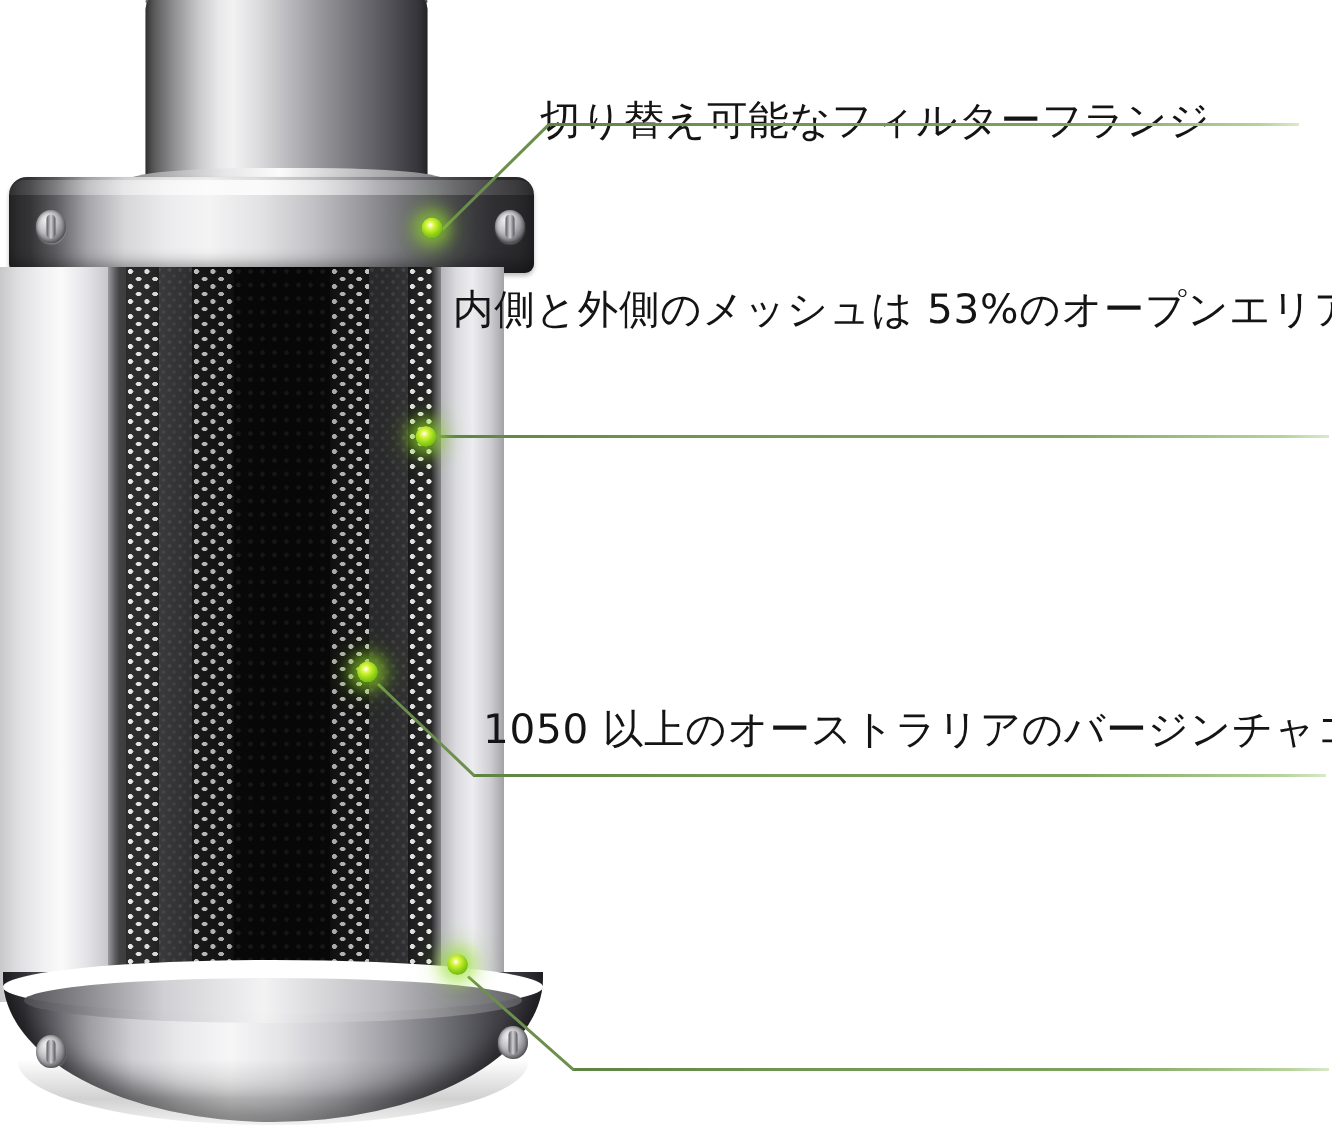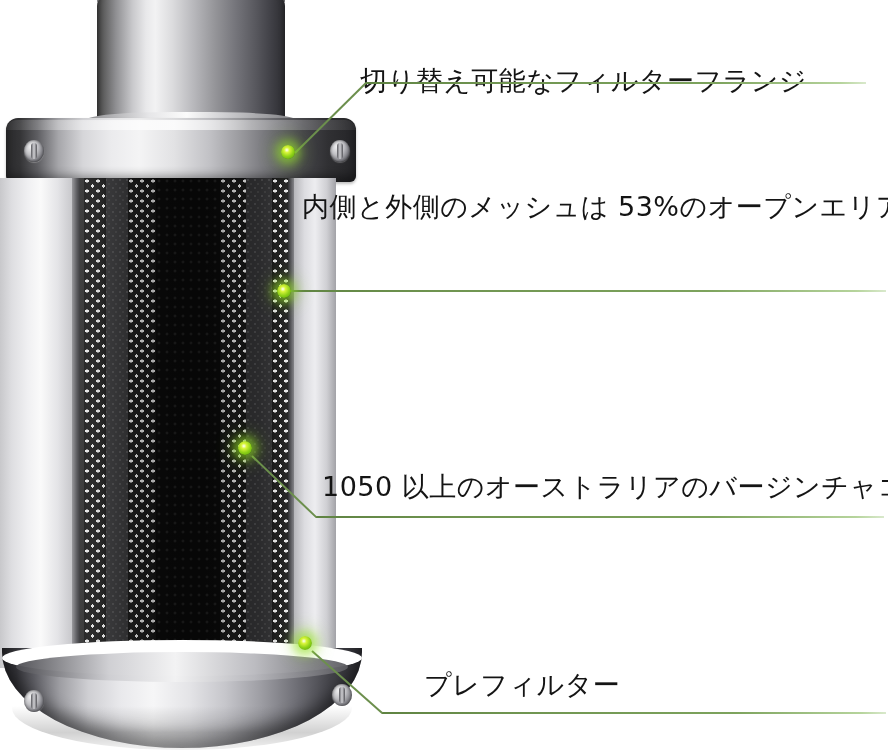--- a/index.html
+++ b/index.html
@@ -300,19 +300,18 @@
   <div class="callout-text" style="left:302px;top:184px;">内側と外側のメッシュは 53%のオープンエリアを</div>
   <div class="underline" style="left:288px;top:290px;width:598px;"></div>
   <div class="dot" style="left:277px;top:284px;"></div>
 
   <div class="callout-text" style="left:322px;top:464px;">1050 以上のオーストラリアのバージンチャコールベッド</div>
   <div class="underline" style="left:316px;top:516px;width:568px;"></div>
 
   <div class="leader" style="left:252px;top:455px;width:89px;transform:rotate(43.6deg);"></div>
   <div class="dot" style="left:238px;top:441px;"></div>
 
-  <div class="callout-text" style="left:424px;top:662px;">プレフィルター</div>
   <div class="underline" style="left:382px;top:712px;width:504px;"></div>
 
   <div class="leader" style="left:312px;top:650px;width:94px;transform:rotate(41.5deg);"></div>
   <div class="dot" style="left:298px;top:636px;"></div>
 
 </div>
 
 </body></html>

